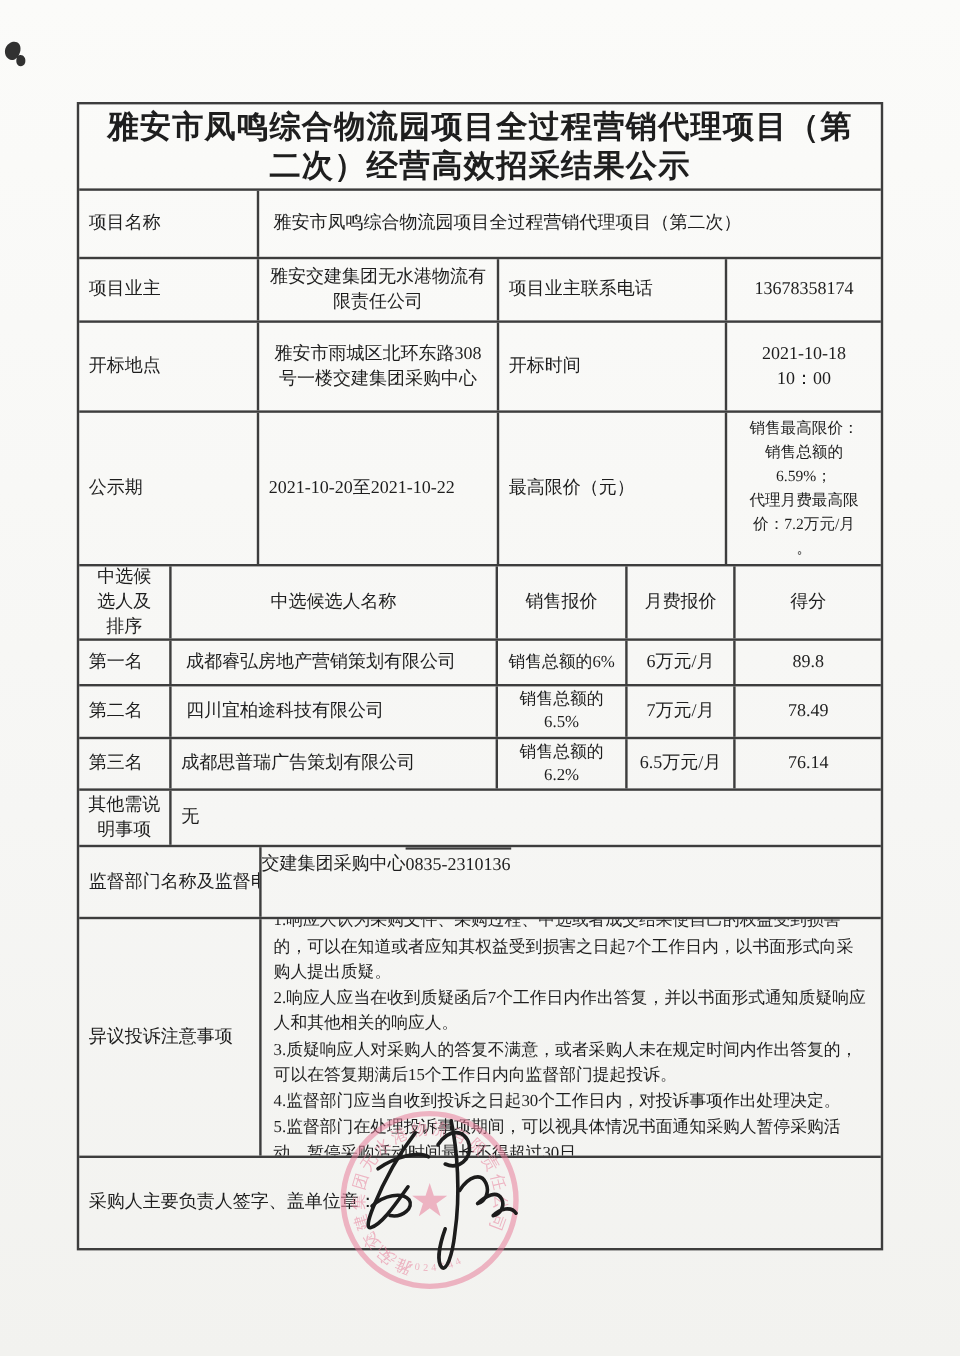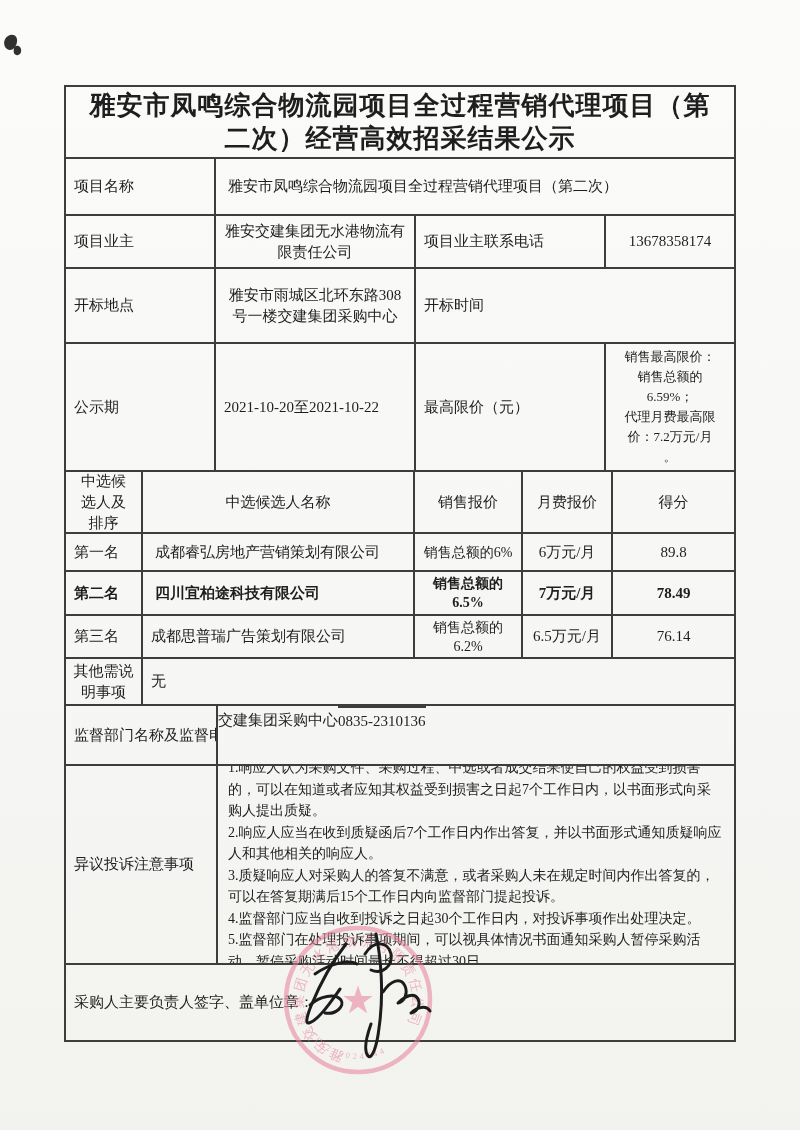--- a/index.html
+++ b/index.html
@@ -39,21 +39,21 @@
     font-size:26px;font-weight:bold;line-height:33px;letter-spacing:1px;
     padding:2px 14px;
   }
   
   .r-name{height:57px;}
   .r-owner{height:53px;}
   .r-open{height:75px;}
   .r-pub{height:128px;}
   .r-chead{height:62px;}
   .r-c1{height:38px;}
-  .r-c2{height:44px;font-weight:bold;}
+  .r-c2{height:44px;}
   .r-c3{height:43px;}
   .r-other{height:47px;}
   .r-sup{height:60px;}
   .r-disp{height:199px;}
   .r-sign{height:77px;}
   
   .w-l1{width:148px;}
   .w-v1{width:200px;}
   .w-l2{width:190px;}
   .w-v2{width:130px;}
@@ -107,20 +107,22 @@
       <div class="cell label w-l1">项目业主</div>
       <div class="cell label w-v1">雅安交建集团无水港物流有限责任公司</div>
       <div class="cell label w-l2">项目业主联系电话</div>
       <div class="cell center w-v2">13678358174</div>
     </div>
 
     <div class="row r-open">
       <div class="cell label w-l1">开标地点</div>
       <div class="cell label w-v1">雅安市雨城区北环东路308号一楼交建集团采购中心</div>
       <div class="cell label w-l2">开标时间</div>
+      <div class="cell center pre w-v2">2021-10-18
+10：00</div>
     </div>
 
     <div class="row r-pub">
       <div class="cell label w-l1">公示期</div>
       <div class="cell label w-v1">2021-10-20至2021-10-22</div>
       <div class="cell label w-l2">最高限价（元）</div>
       <div class="cell center pre w-v2" style="font-size:13px;line-height:20px;">销售最高限价：
 销售总额的
 6.59%；
 代理月费最高限

